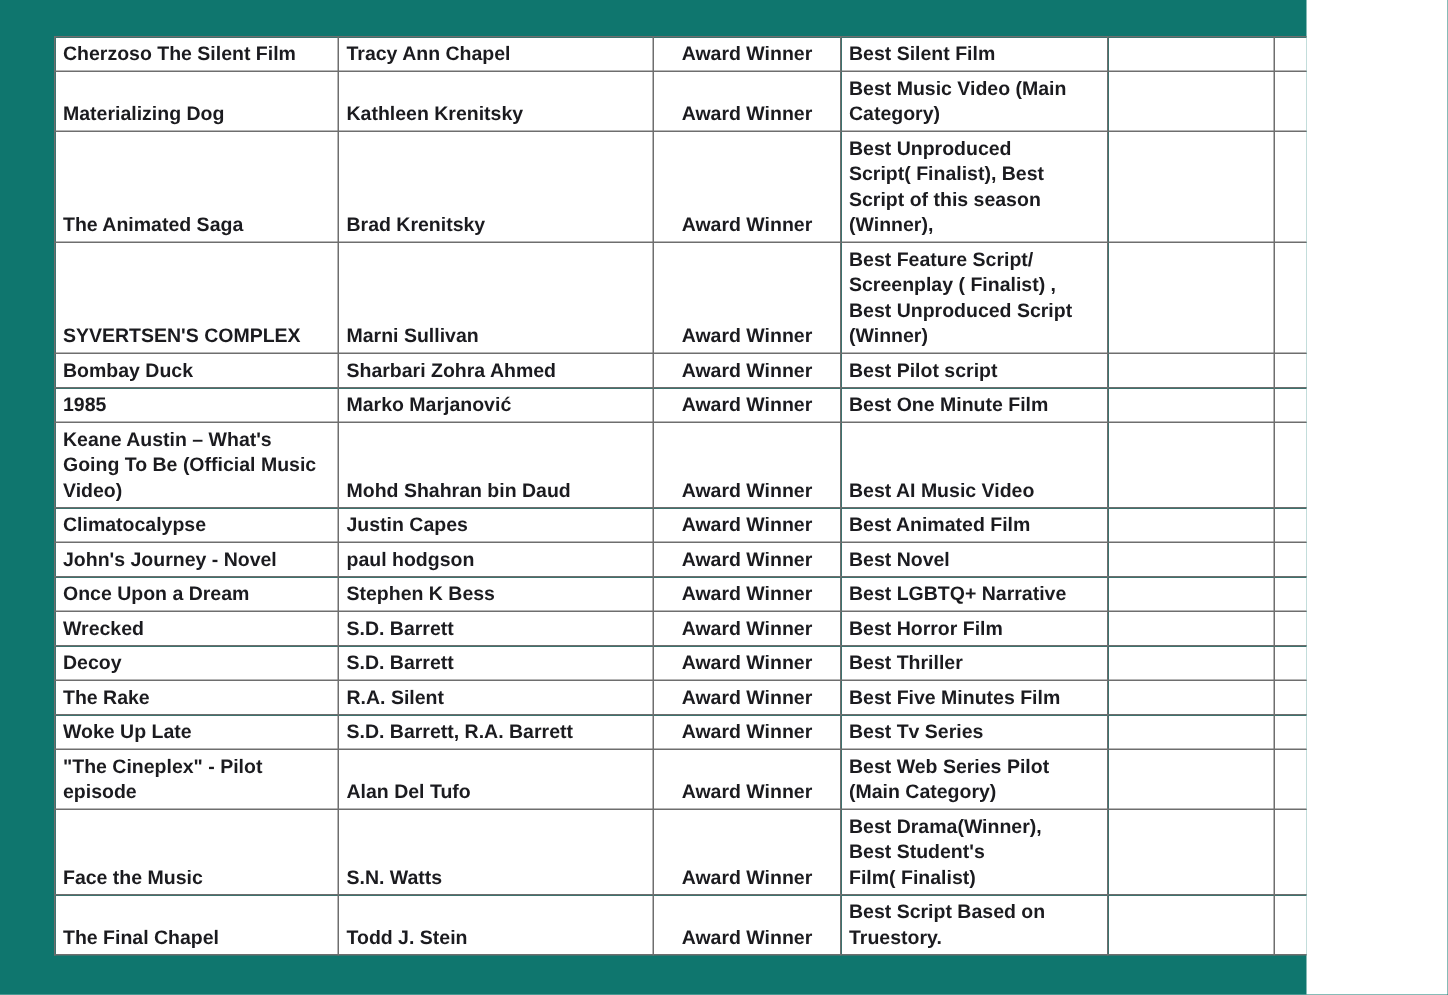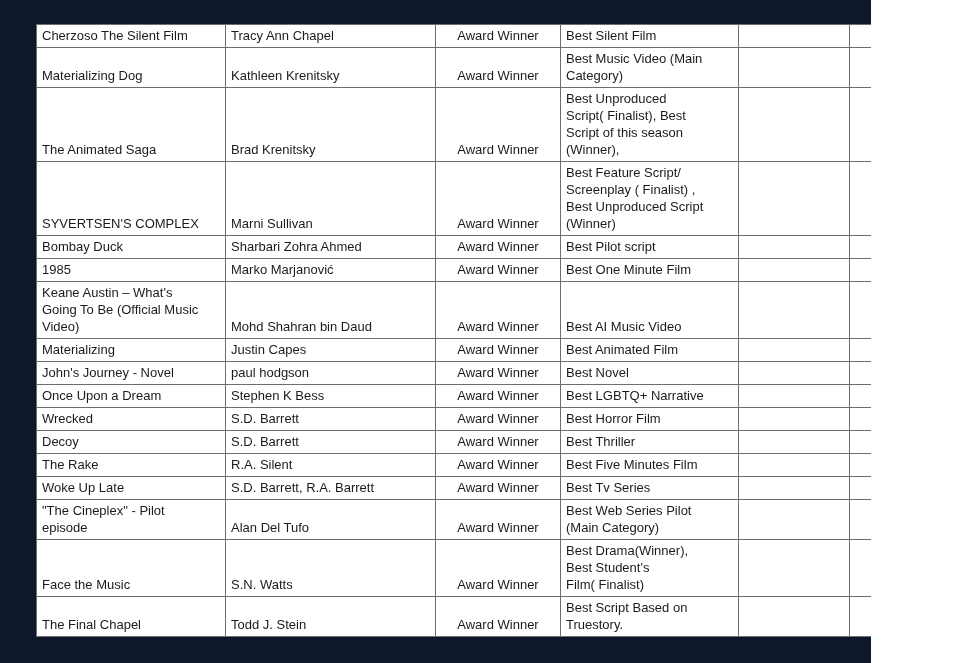--- a/index.html
+++ b/index.html
@@ -1,22 +1,23 @@
 <!DOCTYPE html>
 <html><head>
 <meta charset="utf-8">
 <style>
   html, body { margin: 0; padding: 0; }
   .page {
     position: relative;
     width: 871px;
     height: 663px;
-    background: #0f172a;
+    background: #0f766e;
     overflow: hidden;
     font-family: "Liberation Sans", sans-serif;
+    font-weight: bold;
   }
   table.awards {
     position: absolute;
     left: 36px;
     top: 24px;
     border-collapse: collapse;
     table-layout: fixed;
     width: 1030px;
     font-size: 13px;
     line-height: 17px;
@@ -115,21 +116,21 @@
 Going To Be (Official Music
 Video)</td>
           <td class="c1">Mohd Shahran bin Daud</td>
           <td class="c2">Award Winner</td>
           <td class="c3">Best AI Music Video</td>
           <td class="c4"></td>
           <td class="c5"></td>
           <td class="c6"></td>
         </tr>
         <tr>
-          <td class="c0">Materializing</td>
+          <td class="c0">Climatocalypse</td>
           <td class="c1">Justin Capes</td>
           <td class="c2">Award Winner</td>
           <td class="c3">Best Animated Film</td>
           <td class="c4"></td>
           <td class="c5"></td>
           <td class="c6"></td>
         </tr>
         <tr>
           <td class="c0">John's Journey - Novel</td>
           <td class="c1">paul hodgson</td>

